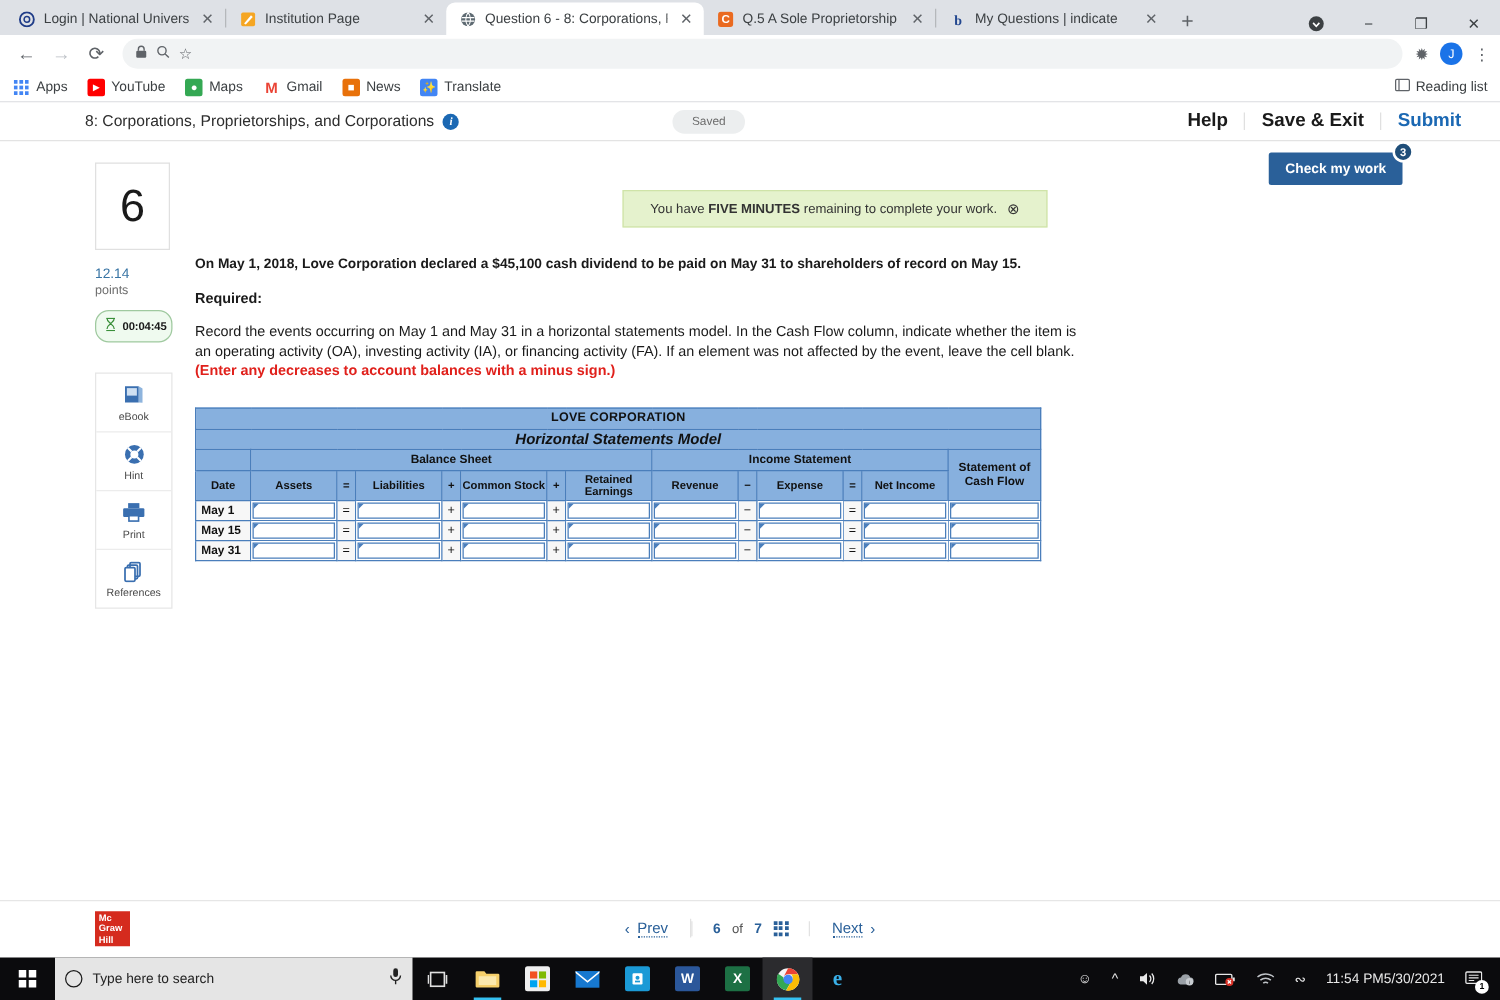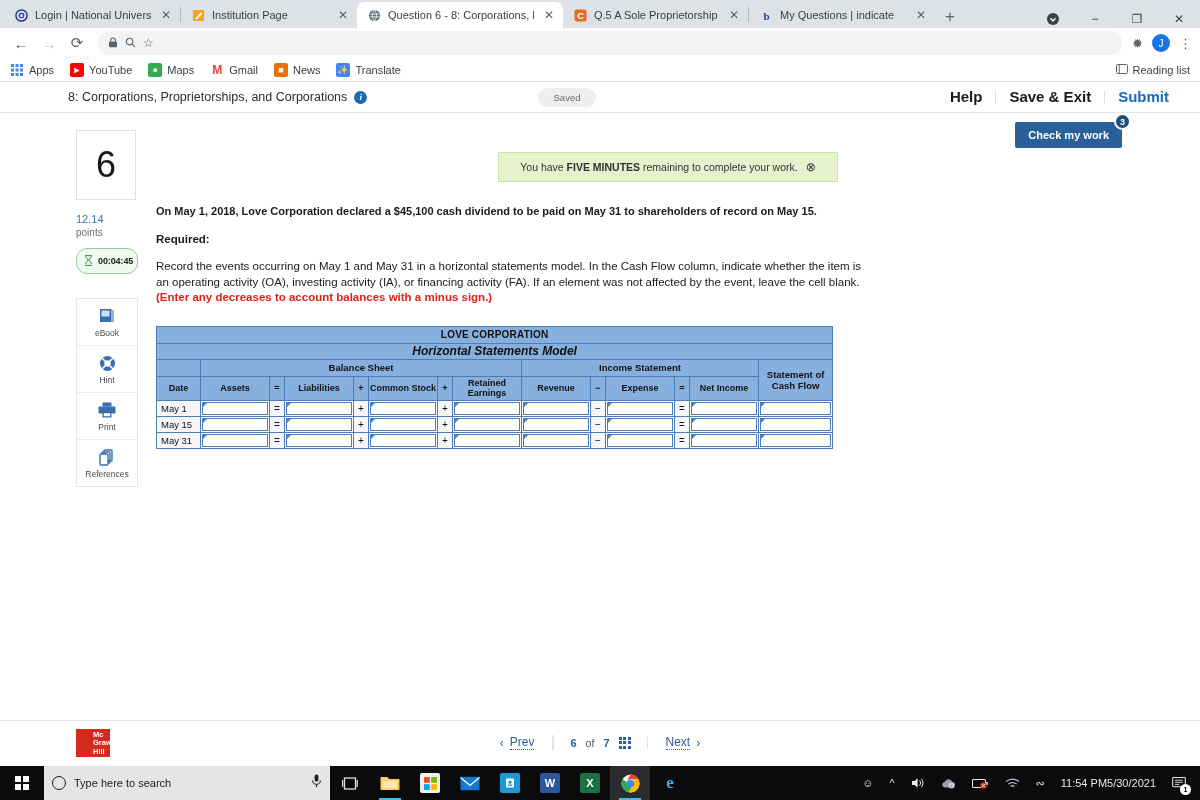--- a/index.html
+++ b/index.html
@@ -156,21 +156,21 @@
         font-size:9.5px; color:#111; }
   .ws th, .ws td { border:1px solid #4a7ebb; padding:0; }
   .ws th { background:#87b0de; font-weight:bold; text-align:center; }
   .ws .title-row th { height:17px; font-size:10px; letter-spacing:0.2px;}
   .ws .sub-row th { height:16px; font-size:12px;font-style:italic; }
   .ws .grp-row th { height:17px; font-size:9.5px; }
   .ws .col-row th { height:22px; font-size:9px; line-height:10.5px; padding:1px 1px;}
   .ws .blank-head { background:#87b0de; border-top:none; border-bottom:none;}
   .ws td.datecell {
     background:#f7f7f7; font-size:9.5px; text-align:left; padding-left:4px;
-    height:16px; color:#111;
+    height:16px; color:#111;font-weight:bold;
   }
   .ws td.opcell {
     background:#f7f7f7; text-align:center; font-size:10px; color:#111;
   }
   .ws td.incell { background:#fff; position:relative; padding:1px; }
   .ws td.incell .cellbox {
     height:13px; border:1px solid #4a7ebb; background:#fff; position:relative;
   }
   .ws td.incell .cellbox::before {
     content:""; position:absolute; left:0; top:0;
@@ -178,21 +178,21 @@
   }
 
   
   .footer {
     position:absolute; left:0; right:0; bottom:0; height:44px;
     border-top:1px solid #e6e6e6; background:#fff;
     display:flex; align-items:center;
   }
   .mh-logo {
     margin-left:76px; width:28px; height:28px; background:#d52b1e; color:#fff;
-    font-size:7.5px; font-weight:bold; line-height:8.5px; padding:2px 17px;
+    font-size:7.5px; font-weight:bold; line-height:8.5px; padding:2px 3px;
     font-family:"Liberation Sans", sans-serif;
   }
   .pager { position:absolute; left:0; right:0; display:flex; align-items:center;
            justify-content:center; gap:0; }
   .pg-btn { display:flex; align-items:center; gap:6px; padding:0 18px;
             font-size:12px; color:#2a6099; border-right:1px solid #e2e2e2;}
   .pg-btn:last-child{ border-right:none; }
   .pg-btn .lbl { border-bottom:1px dotted #2a6099; font-weight:normal;}
   .pg-mid { display:flex; align-items:center; gap:9px; padding:0 16px;
             border-right:1px solid #e2e2e2; border-left:1px solid #e2e2e2;}

